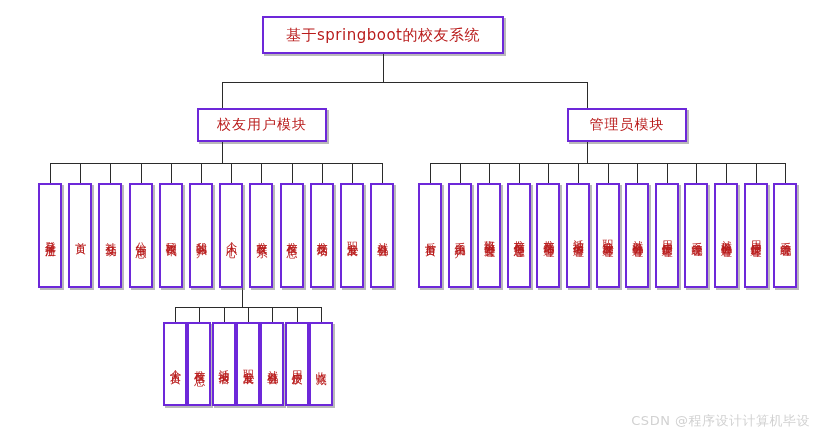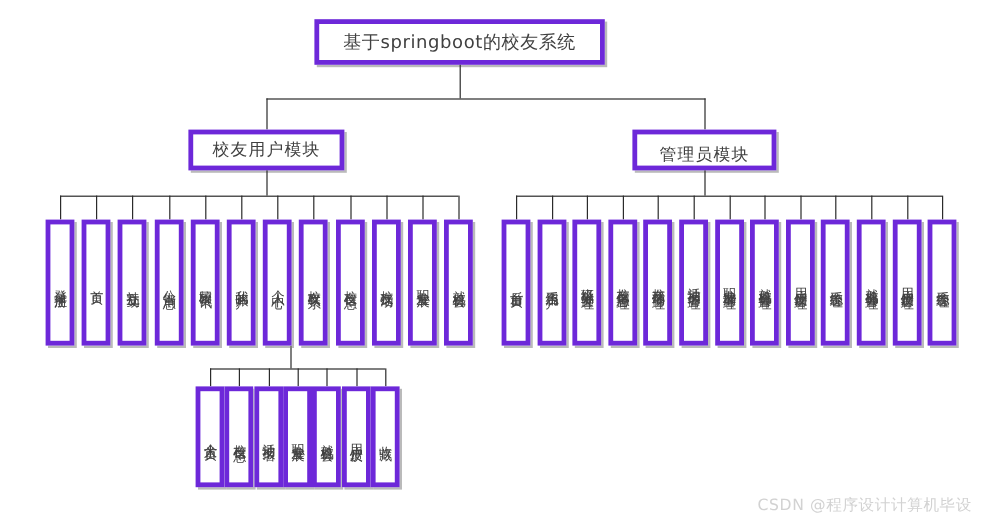--- a/index.html
+++ b/index.html
@@ -9,36 +9,37 @@
     font-family:"DejaVu Sans","Liberation Sans",sans-serif;
     overflow:hidden;
     position:relative;
   }
   #canvas{position:absolute;left:0;top:0;width:824px;height:438px;}
 
   .node{
     position:absolute;
     box-sizing:border-box;
     background:#ffffff;
-    border:4px solid #6d28d9;
+    border:2px solid #6d28d9;
     box-shadow:2px 2px 0 0 rgba(130,130,130,0.55);
     display:flex;
     align-items:center;
     justify-content:center;
-    color:#404040;
+    color:#b91c1c;
   }
   .node.root{
     left:262px;top:16px;width:242px;height:38px;
     font-size:15px;
     letter-spacing:0.5px;
   }
   .node.branch{
     height:34px;
     font-size:14px;
     letter-spacing:1px;
+    margin-left:40px;
   }
   .node.leaf{
     width:24px;
     font-size:11px;
     line-height:13px;
     padding:6px 0;
     align-items:center;
   }
   .vtext{
     writing-mode:vertical-rl;
@@ -70,21 +71,21 @@
   </div>
 
   <div class="line v" style="left:383px;top:54px;height:28px;"></div>
   <div class="line h" style="left:222px;top:82px;width:366px;"></div>
   <div class="line v" style="left:222px;top:82px;height:26px;"></div>
   <div class="line v" style="left:587px;top:82px;height:26px;"></div>
 
   <div class="node branch" style="left:157px;top:108px;width:130px;">
     <span>校友用户模块</span>
   </div>
-  <div class="node branch" style="left:527px;top:108px;width:120px;align-items:flex-end;">
+  <div class="node branch" style="left:527px;top:108px;width:120px;">
     <span>管理员模块</span>
   </div>
 
   <div class="line v" style="left:222px;top:142px;height:21px;"></div>
   <div class="line v" style="left:587px;top:142px;height:21px;"></div>
 
   <div class="line h" style="left:50px;top:163px;width:332px;"></div>
   <div class="line h" style="left:430px;top:163px;width:355px;"></div>
 
   <div class="line v" style="left:242px;top:288px;height:19px;"></div>

